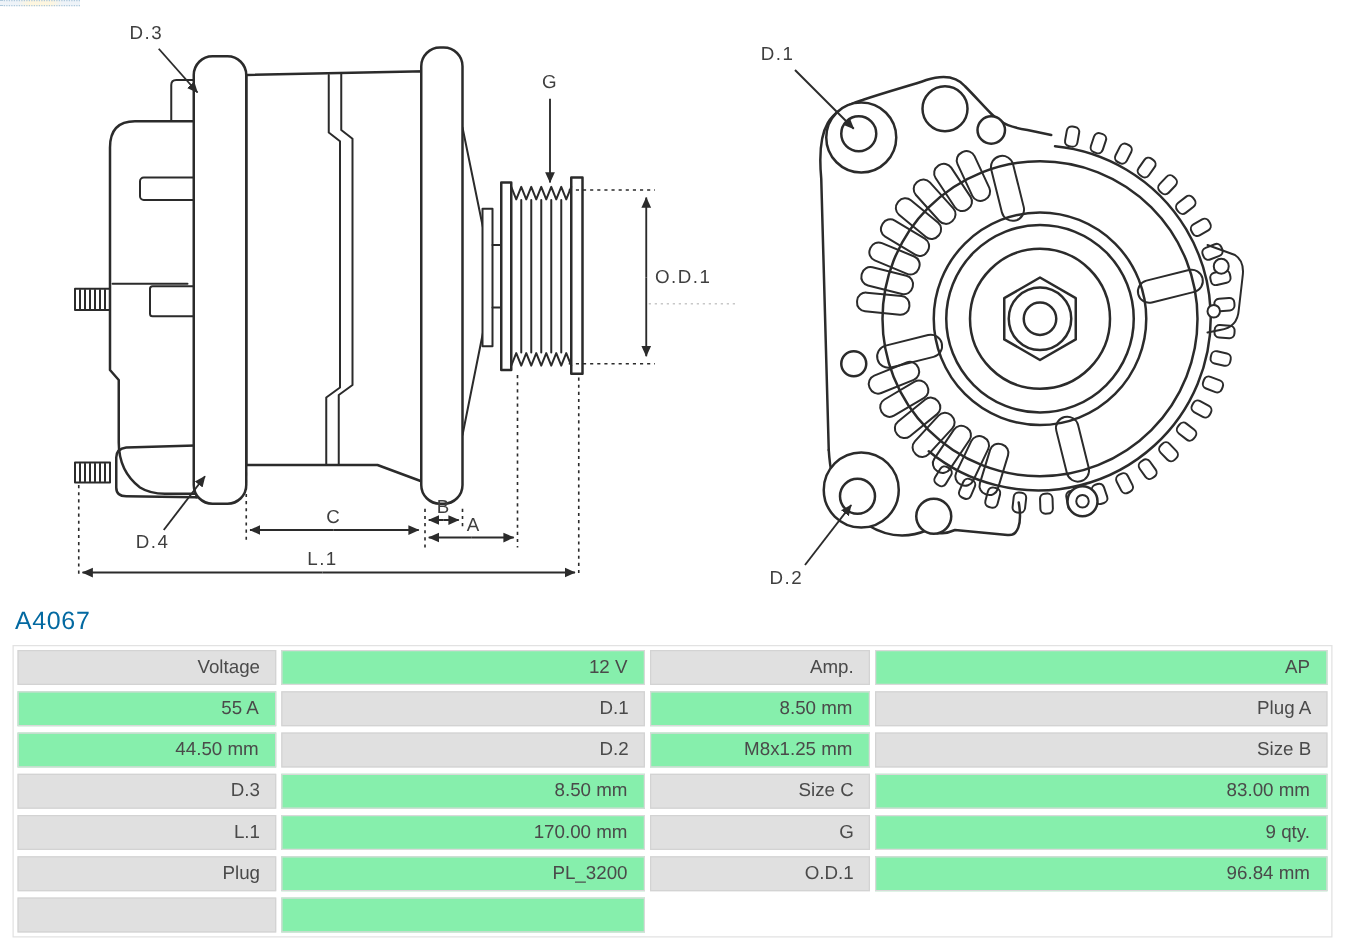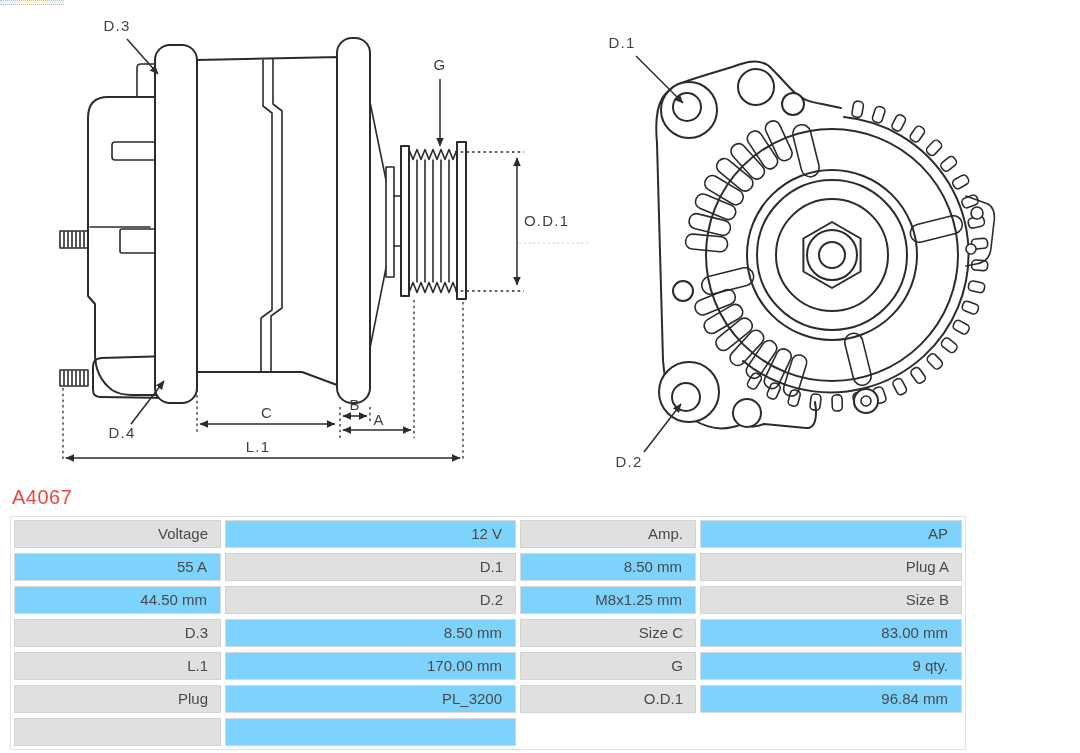--- a/index.html
+++ b/index.html
@@ -10,29 +10,29 @@
        border-top:1px dotted #afc9dc;border-bottom:1px dotted #afc9dc;}
   svg.diagram{position:absolute;left:0;top:0;width:1080px;height:485px;display:block;}
   .ln{fill:none;stroke:#2b2b2b;stroke-width:2;stroke-linejoin:round;stroke-linecap:round;}
   .fw{fill:#fff;}
   .lnthin{stroke-width:1.6;}
   .dot{fill:none;stroke:#2b2b2b;stroke-width:1.3;stroke-dasharray:2.5 3.2;}
   .faint{fill:none;stroke:#c8c8c8;stroke-width:1.2;stroke-dasharray:1.8 3;}
   .dim{fill:none;stroke:#2b2b2b;stroke-width:1.5;marker-end:url(#ah);}
   .lbl{font-family:"Liberation Sans",sans-serif;font-size:15px;fill:#3f3f3f;letter-spacing:1.2px;}
   .part-number{position:absolute;left:12px;top:486px;font-size:20px;letter-spacing:.5px;
-       color:#ef4444;}
-  .spec-table{position:absolute;left:10px;top:516px;width:956px;box-sizing:border-box;
+       color:#0369a1;}
+  .spec-table{position:absolute;left:10px;top:516px;width:1056px;box-sizing:border-box;
        border:1px solid #e2e2e2;background:#fff;padding:3px;
        display:grid;grid-template-columns:207px 291px 176px 1fr;
        grid-auto-rows:28px;column-gap:4px;row-gap:5px;}
   .cell{box-sizing:border-box;height:28px;line-height:26px;font-size:15px;color:#4a4a4a;
        text-align:right;overflow:hidden;white-space:nowrap;}
   .cell.lab{background:#e0e0e0;border:1px solid #d3d3d3;padding-right:12px;}
-  .cell.val{background:#7dd3fc;border:1px solid #d9d9d9;padding-right:13px;}
+  .cell.val{background:#86efac;border:1px solid #d9d9d9;padding-right:13px;}
 </style>
 </head>
 <body>
 
 <div class="corner-artifact"></div>
 
 <svg class="diagram" viewBox="0 0 1080 485">
   <defs>
     <marker id="ah" viewBox="0 0 10 10" refX="8.5" refY="5" markerWidth="6.5" markerHeight="6.5" orient="auto">
       <path d="M0,1 L9,5 L0,9 Z" fill="#2b2b2b"></path>

